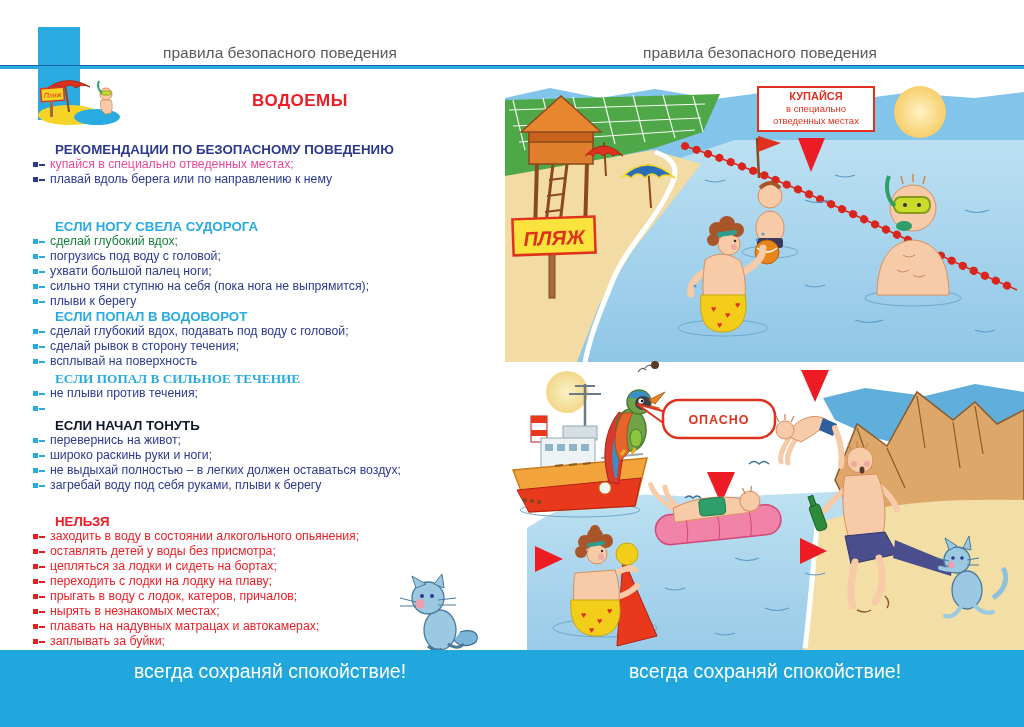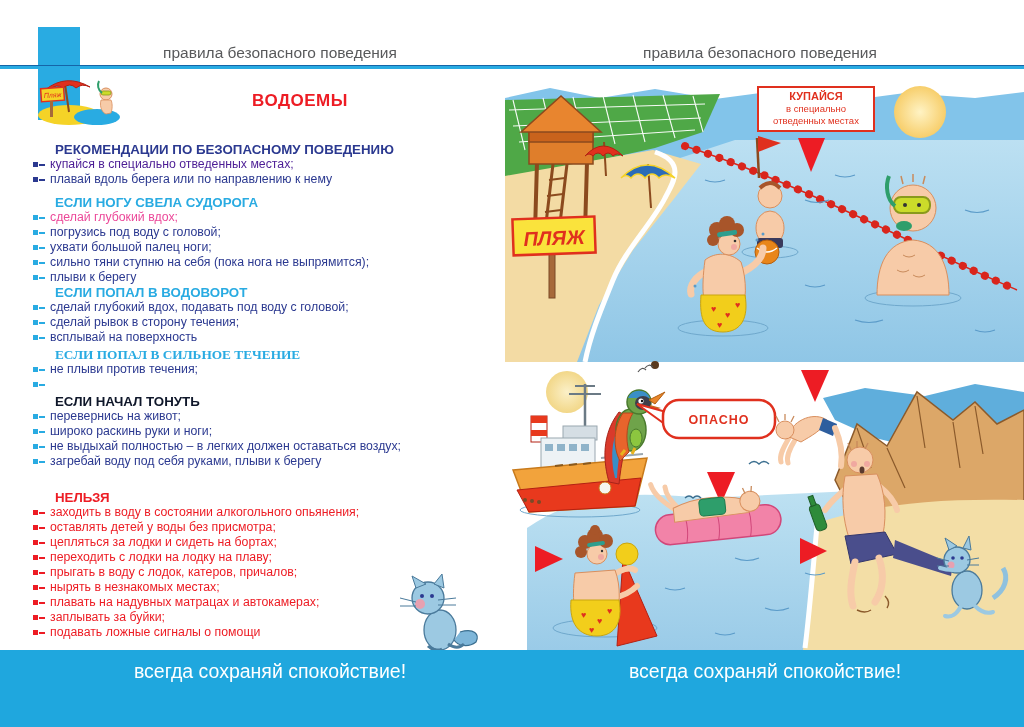--- a/index.html
+++ b/index.html
@@ -56,36 +56,36 @@
   </svg>
 
   <div id="page-title">ВОДОЕМЫ</div>
   <div id="sections">
       <div class="sec-title" style="color: rgb(43, 57, 144); margin-top: 4px;">РЕКОМЕНДАЦИИ ПО БЕЗОПАСНОМУ ПОВЕДЕНИЮ</div>
       <div class="item">
         <span class="bullet">
           <span class="sq" style="background: rgb(43, 57, 144);"></span>
           <span class="da" style="background: rgb(43, 57, 144);"></span>
         </span>
-        <span class="itxt" style="color: #4c1d95;">купайся в специально отведенных местах;</span>
+        <span class="itxt" style="color: #ec4899;">купайся в специально отведенных местах;</span>
       </div>
       <div class="item">
         <span class="bullet">
           <span class="sq" style="background: rgb(43, 57, 144);"></span>
           <span class="da" style="background: rgb(43, 57, 144);"></span>
         </span>
         <span class="itxt" style="color: rgb(43, 57, 144);">плавай вдоль берега или по направлению к нему</span>
       </div>
-      <div class="sec-title" style="color: rgb(41, 171, 226); margin-top: 8px;">ЕСЛИ НОГУ СВЕЛА СУДОРОГА</div>
-      <div class="item">
-        <span class="bullet">
-          <span class="sq" style="background: rgb(41, 171, 226);"></span>
-          <span class="da" style="background: rgb(41, 171, 226);"></span>
-        </span>
-        <span class="itxt" style="color: #ec4899;">сделай глубокий вдох;</span>
+      <div class="sec-title" style="color: rgb(41, 171, 226); margin-top: 32px;">ЕСЛИ НОГУ СВЕЛА СУДОРОГА</div>
+      <div class="item">
+        <span class="bullet">
+          <span class="sq" style="background: rgb(41, 171, 226);"></span>
+          <span class="da" style="background: rgb(41, 171, 226);"></span>
+        </span>
+        <span class="itxt" style="color: #15803d;">сделай глубокий вдох;</span>
       </div>
       <div class="item">
         <span class="bullet">
           <span class="sq" style="background: rgb(41, 171, 226);"></span>
           <span class="da" style="background: rgb(41, 171, 226);"></span>
         </span>
         <span class="itxt" style="color: rgb(43, 57, 144);">погрузись под воду с головой;</span>
       </div>
       <div class="item">
         <span class="bullet">

